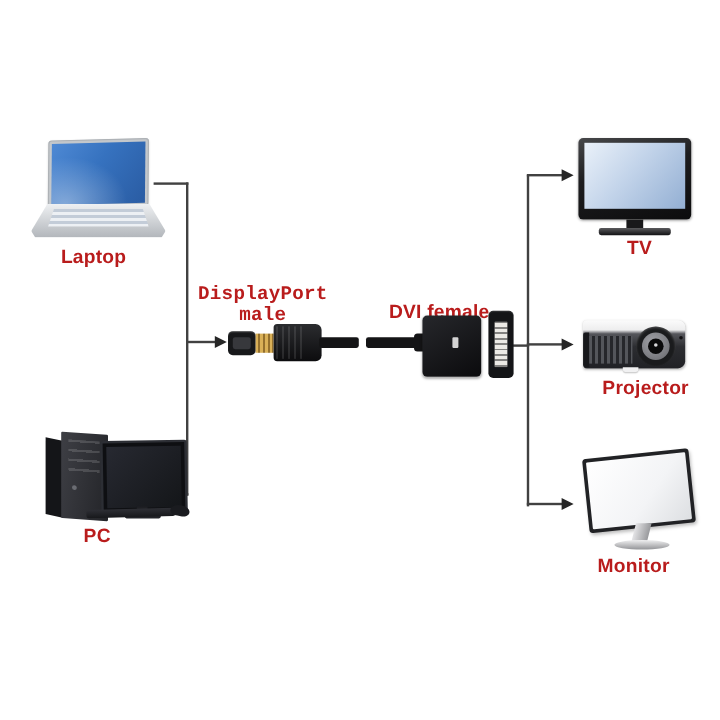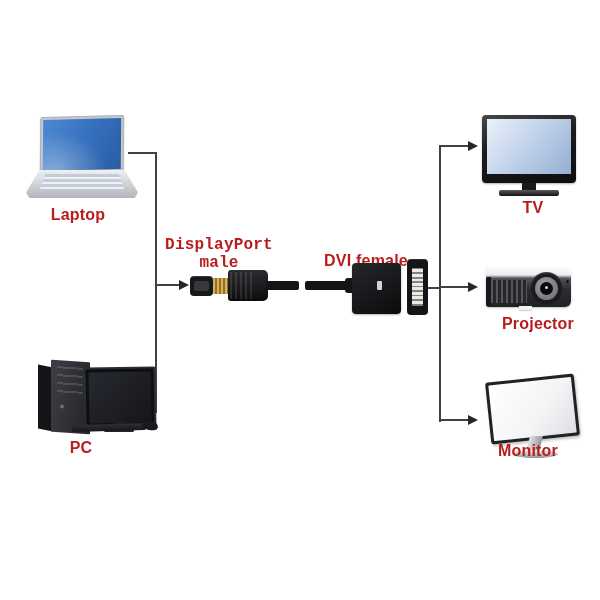--- a/index.html
+++ b/index.html
@@ -207,15 +207,15 @@
   </div>
   <div class="lbl" style="left:468px;top:315px;">Projector</div>
 
   <div class="abs monitor">
     <div class="monitor-panel">
       <div class="monitor-screen"></div>
     </div>
     <div class="monitor-neck"></div>
     <div class="monitor-base"></div>
   </div>
-  <div class="lbl" style="left:458px;top:442px;">Monitor</div>
+  <div class="lbl" style="left:458px;top:464px;">Monitor</div>
 
 </div>
 
 </body></html>

